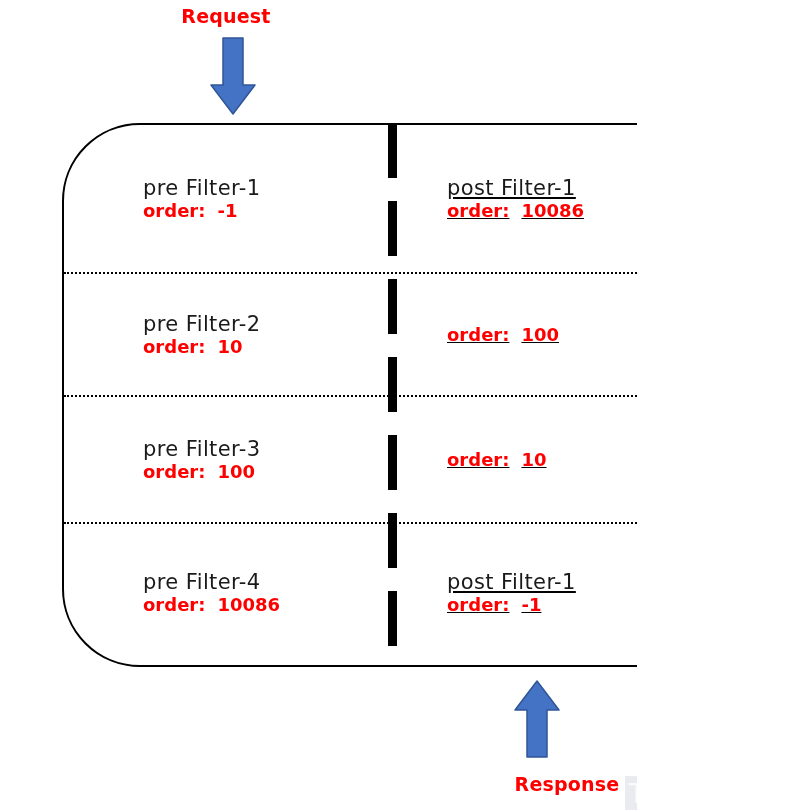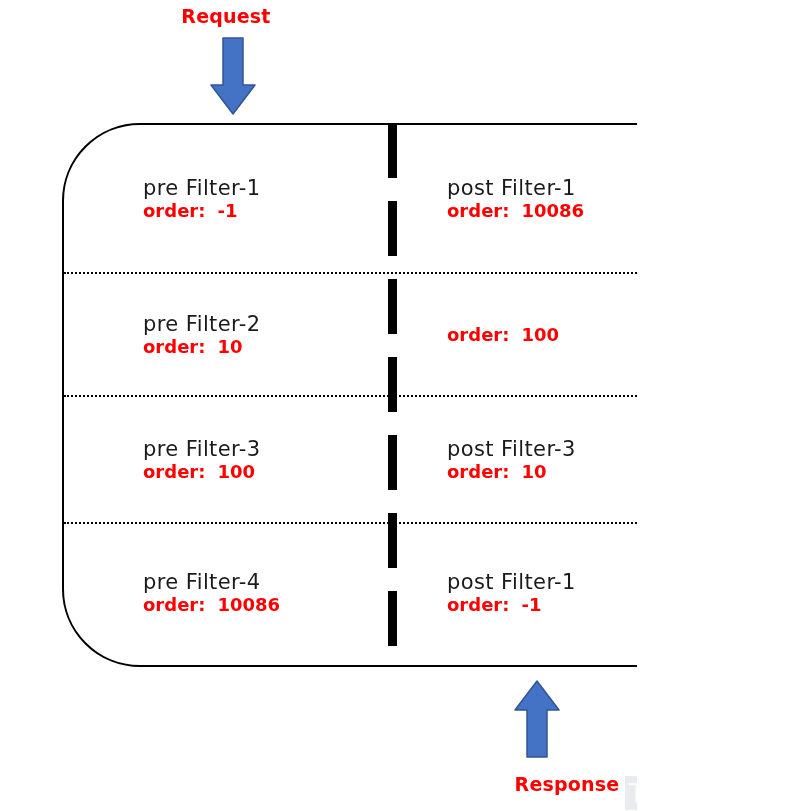--- a/index.html
+++ b/index.html
@@ -64,21 +64,21 @@
   .row-3 { height: 127px; border-top: 2px dotted #000; justify-content: flex-end; }
   .row-4 { height: 139px; border-top: 2px dotted #000; }
 
   .cell {
     display: flex;
     flex-direction: column;
     justify-content: center;
     box-sizing: border-box;
   }
   .cell.pre  { flex: 0 0 327px; padding-left: 79px; }
-  .cell.post { flex: 1 1 auto;  padding-left: 56px; }
+  .cell.post { flex: 1 1 auto;  padding-left: 56px; text-decoration: underline; }
 
   .filter-name {
     color: #1a1a1a;
     font-size: 21px;
     letter-spacing: 0.4px;
     white-space: nowrap;
   }
   .order-line {
     color: #ff0000;
     font-size: 18px;
@@ -152,21 +152,20 @@
         <div class="order-line"><span>order:</span><span class="order-value">100</span></div>
       </div>
     </div>
 
     <div class="filter-row row-3">
       <div class="cell pre">
         <div class="filter-name">pre Filter-3</div>
         <div class="order-line"><span>order:</span><span class="order-value">100</span></div>
       </div>
       <div class="cell post">
-        <div class="filter-name">post Filter-3</div>
         <div class="order-line"><span>order:</span><span class="order-value">10</span></div>
       </div>
     </div>
 
     <div class="filter-row row-4">
       <div class="cell pre">
         <div class="filter-name">pre Filter-4</div>
         <div class="order-line"><span>order:</span><span class="order-value">10086</span></div>
       </div>
       <div class="cell post">

